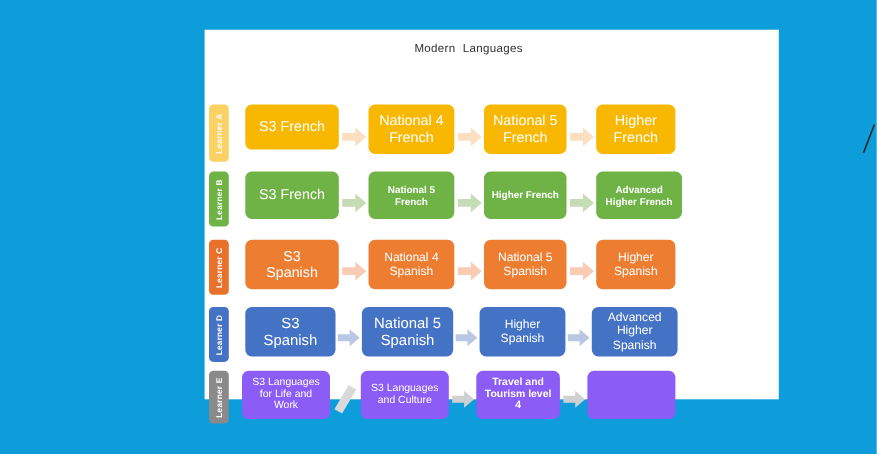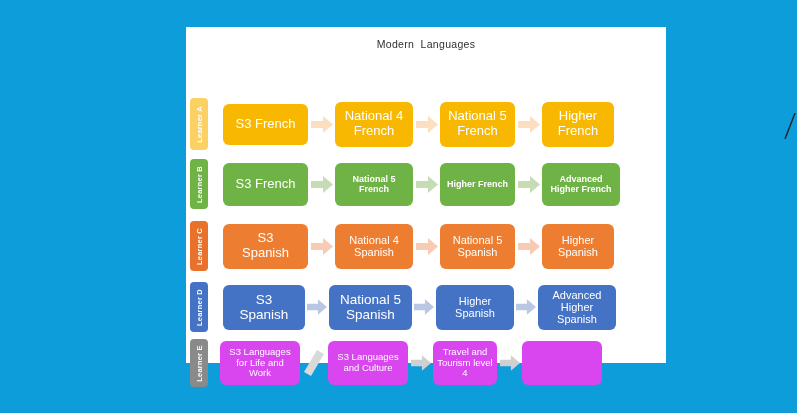--- a/index.html
+++ b/index.html
@@ -15,20 +15,21 @@
     font-family: "Liberation Sans", sans-serif;
     position: relative;
   }
   #slide-canvas {
     position: absolute;
     left: 186px;
     top: 27px;
     width: 480px;
     height: 336px;
     background: #FFFFFF;
+    padding-left: 42px;
   }
   .title-block {
     position: absolute;
     left: 0;
     top: 10px;
     width: 480px;
     text-align: center;
     color: #2B2B2B;
   }
   .title-line {
@@ -36,21 +37,20 @@
     line-height: 15px;
     letter-spacing: 0.3px;
     color: #303030;
     white-space: pre;
   }
   .row {
     position: absolute;
     left: 0;
     width: 480px;
     display: flex;
-    align-items: center;
   }
   .learner-tab {
     position: relative;
     width: 18px;
     flex: 0 0 18px;
     border-radius: 4px;
     display: flex;
     align-items: center;
     justify-content: center;
     overflow: hidden;
@@ -102,21 +102,21 @@
 
   
   #row-d { top: 252px; height: 56px; }
   #row-d .learner-tab { height: 50px; background: #4472C4; }
   #row-d .box { background: #4472C4; font-size: 11px; }
   #row-d .box.big { font-size: 13.5px; }
 
   
   #row-e { top: 310px; height: 52px; }
   #row-e .learner-tab { height: 48px; background: #8A8A8A; }
-  #row-e .box { background: #d946ef; font-size: 9.5px; }
+  #row-e .box { background: #8b5cf6; font-size: 9.5px; }
 
   .slash-sep {
     flex: 0 0 auto;
     display: flex;
     align-items: center;
     justify-content: center;
   }
   #line-artifact {
     position: absolute;
     left: 598px;
@@ -271,21 +271,21 @@
           <path d="M14 2 L21 6 L8 28 L1 24 Z" fill="#D9D9D9"></path>
         </svg>
     </div>
     <div class="box" style="width:80px;height:44px;white-space:pre-line;">S3 Languages
 and Culture</div>
     <div class="arrow" style="width:25px;">
       <svg width="20" height="16" viewBox="0 0 22 17">
           <path d="M0 5 H12 V0 L22 8.5 L12 17 V12 H0 Z" fill="#D0D0D0"></path>
         </svg>
     </div>
-    <div class="box" style="width:64px;height:44px;white-space:pre-line;">Travel and
+    <div class="box" style="width:76px;height:44px;white-space:pre-line;font-weight:bold;">Travel and
 Tourism level
 4</div>
     <div class="arrow" style="width:25px;">
       <svg width="20" height="16" viewBox="0 0 22 17">
           <path d="M0 5 H12 V0 L22 8.5 L12 17 V12 H0 Z" fill="#D0D0D0"></path>
         </svg>
     </div>
     <div class="box" style="width:80px;height:44px;white-space:pre-line;"></div>
   </div>
 

